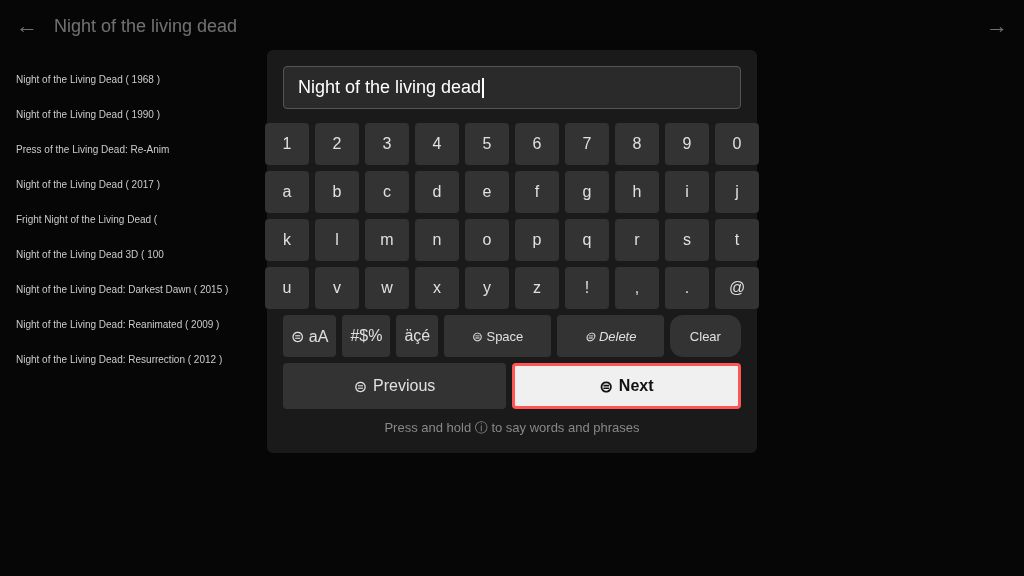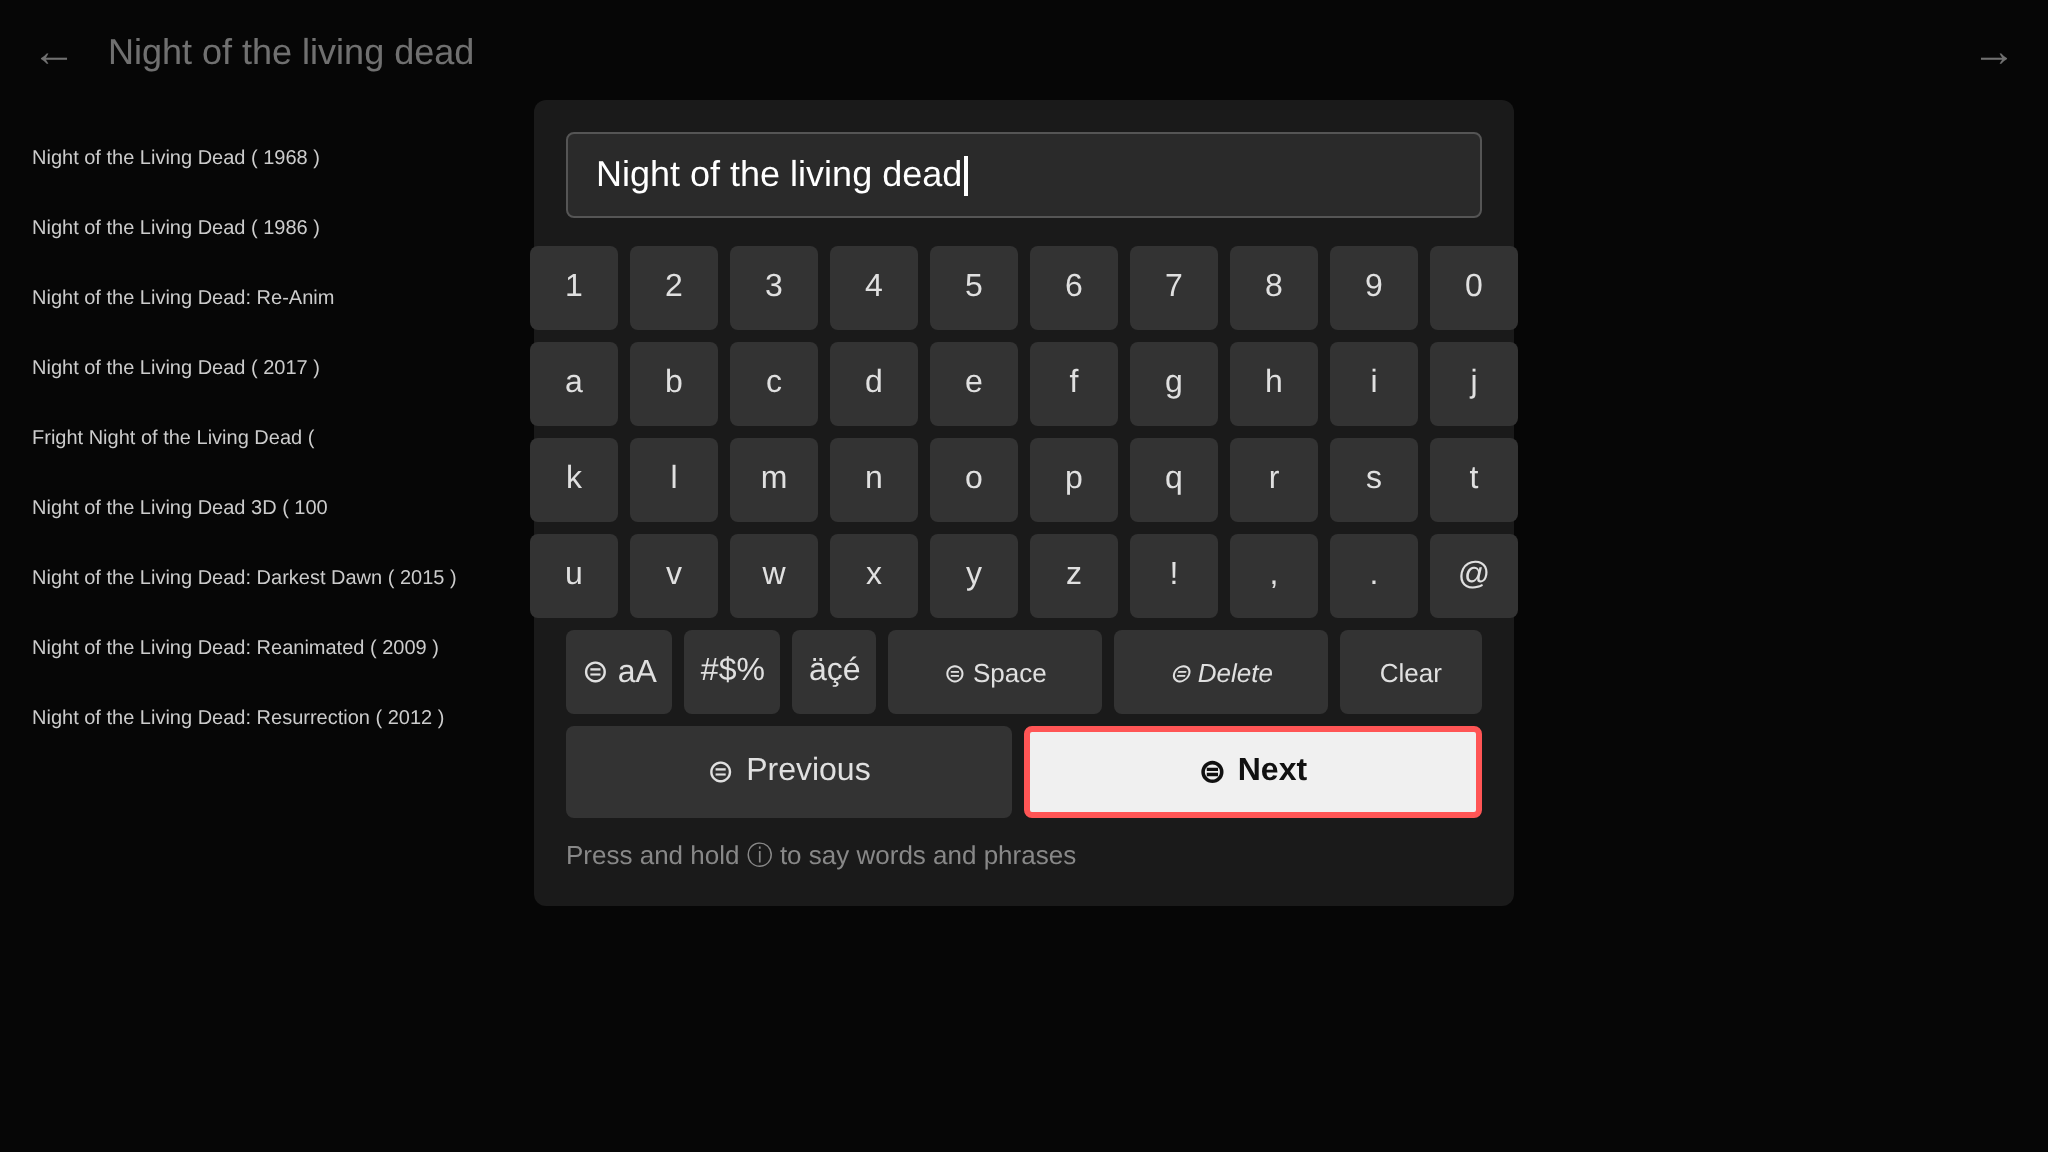--- a/index.html
+++ b/index.html
@@ -148,20 +148,21 @@
 
     .key.delete-key {
       flex: 1.5;
       font-size: 13px;
       font-style: italic;
     }
 
     .key.clear-key {
       flex: 1;
       font-size: 13px;
+      border-radius: 13px;
     }
 
     .key.special {
       font-size: 16px;
       width: auto;
       padding: 0 8px;
     }
 
     
     .action-row {
@@ -191,41 +192,41 @@
 
     .next-btn {
       background: #f0f0f0;
       color: #111111;
       border: 3px solid #ff5555;
       font-weight: 600;
     }
 
     
     .hint-text {
-      text-align: left;
+      text-align: center;
       color: #888;
       font-size: 13px;
       margin-top: 10px;
     }
   </style>
 </head>
 <body>
 
 <div class="overlay-bg"></div>
 
 <div class="header">
   <span class="header-back">←</span>
   <span class="header-title">Night of the living dead</span>
   <span class="header-forward">→</span>
 </div>
 
 <div class="list-area">
 <div class="list-item">Night of the Living Dead ( 1968 )</div>
-    <div class="list-item">Night of the Living Dead ( 1986 )</div>
-    <div class="list-item">Night of the Living Dead: Re-Anim</div>
+    <div class="list-item">Night of the Living Dead ( 1990 )</div>
+    <div class="list-item">Press of the Living Dead: Re-Anim</div>
     <div class="list-item">Night of the Living Dead ( 2017 )</div>
     <div class="list-item">Fright Night of the Living Dead (</div>
     <div class="list-item">Night of the Living Dead 3D ( 100</div>
     <div class="list-item">Night of the Living Dead: Darkest Dawn ( 2015 )</div>
     <div class="list-item">Night of the Living Dead: Reanimated ( 2009 )</div>
     <div class="list-item">Night of the Living Dead: Resurrection ( 2012 )</div>
   </div>
 
 <div class="keyboard-modal">
 

